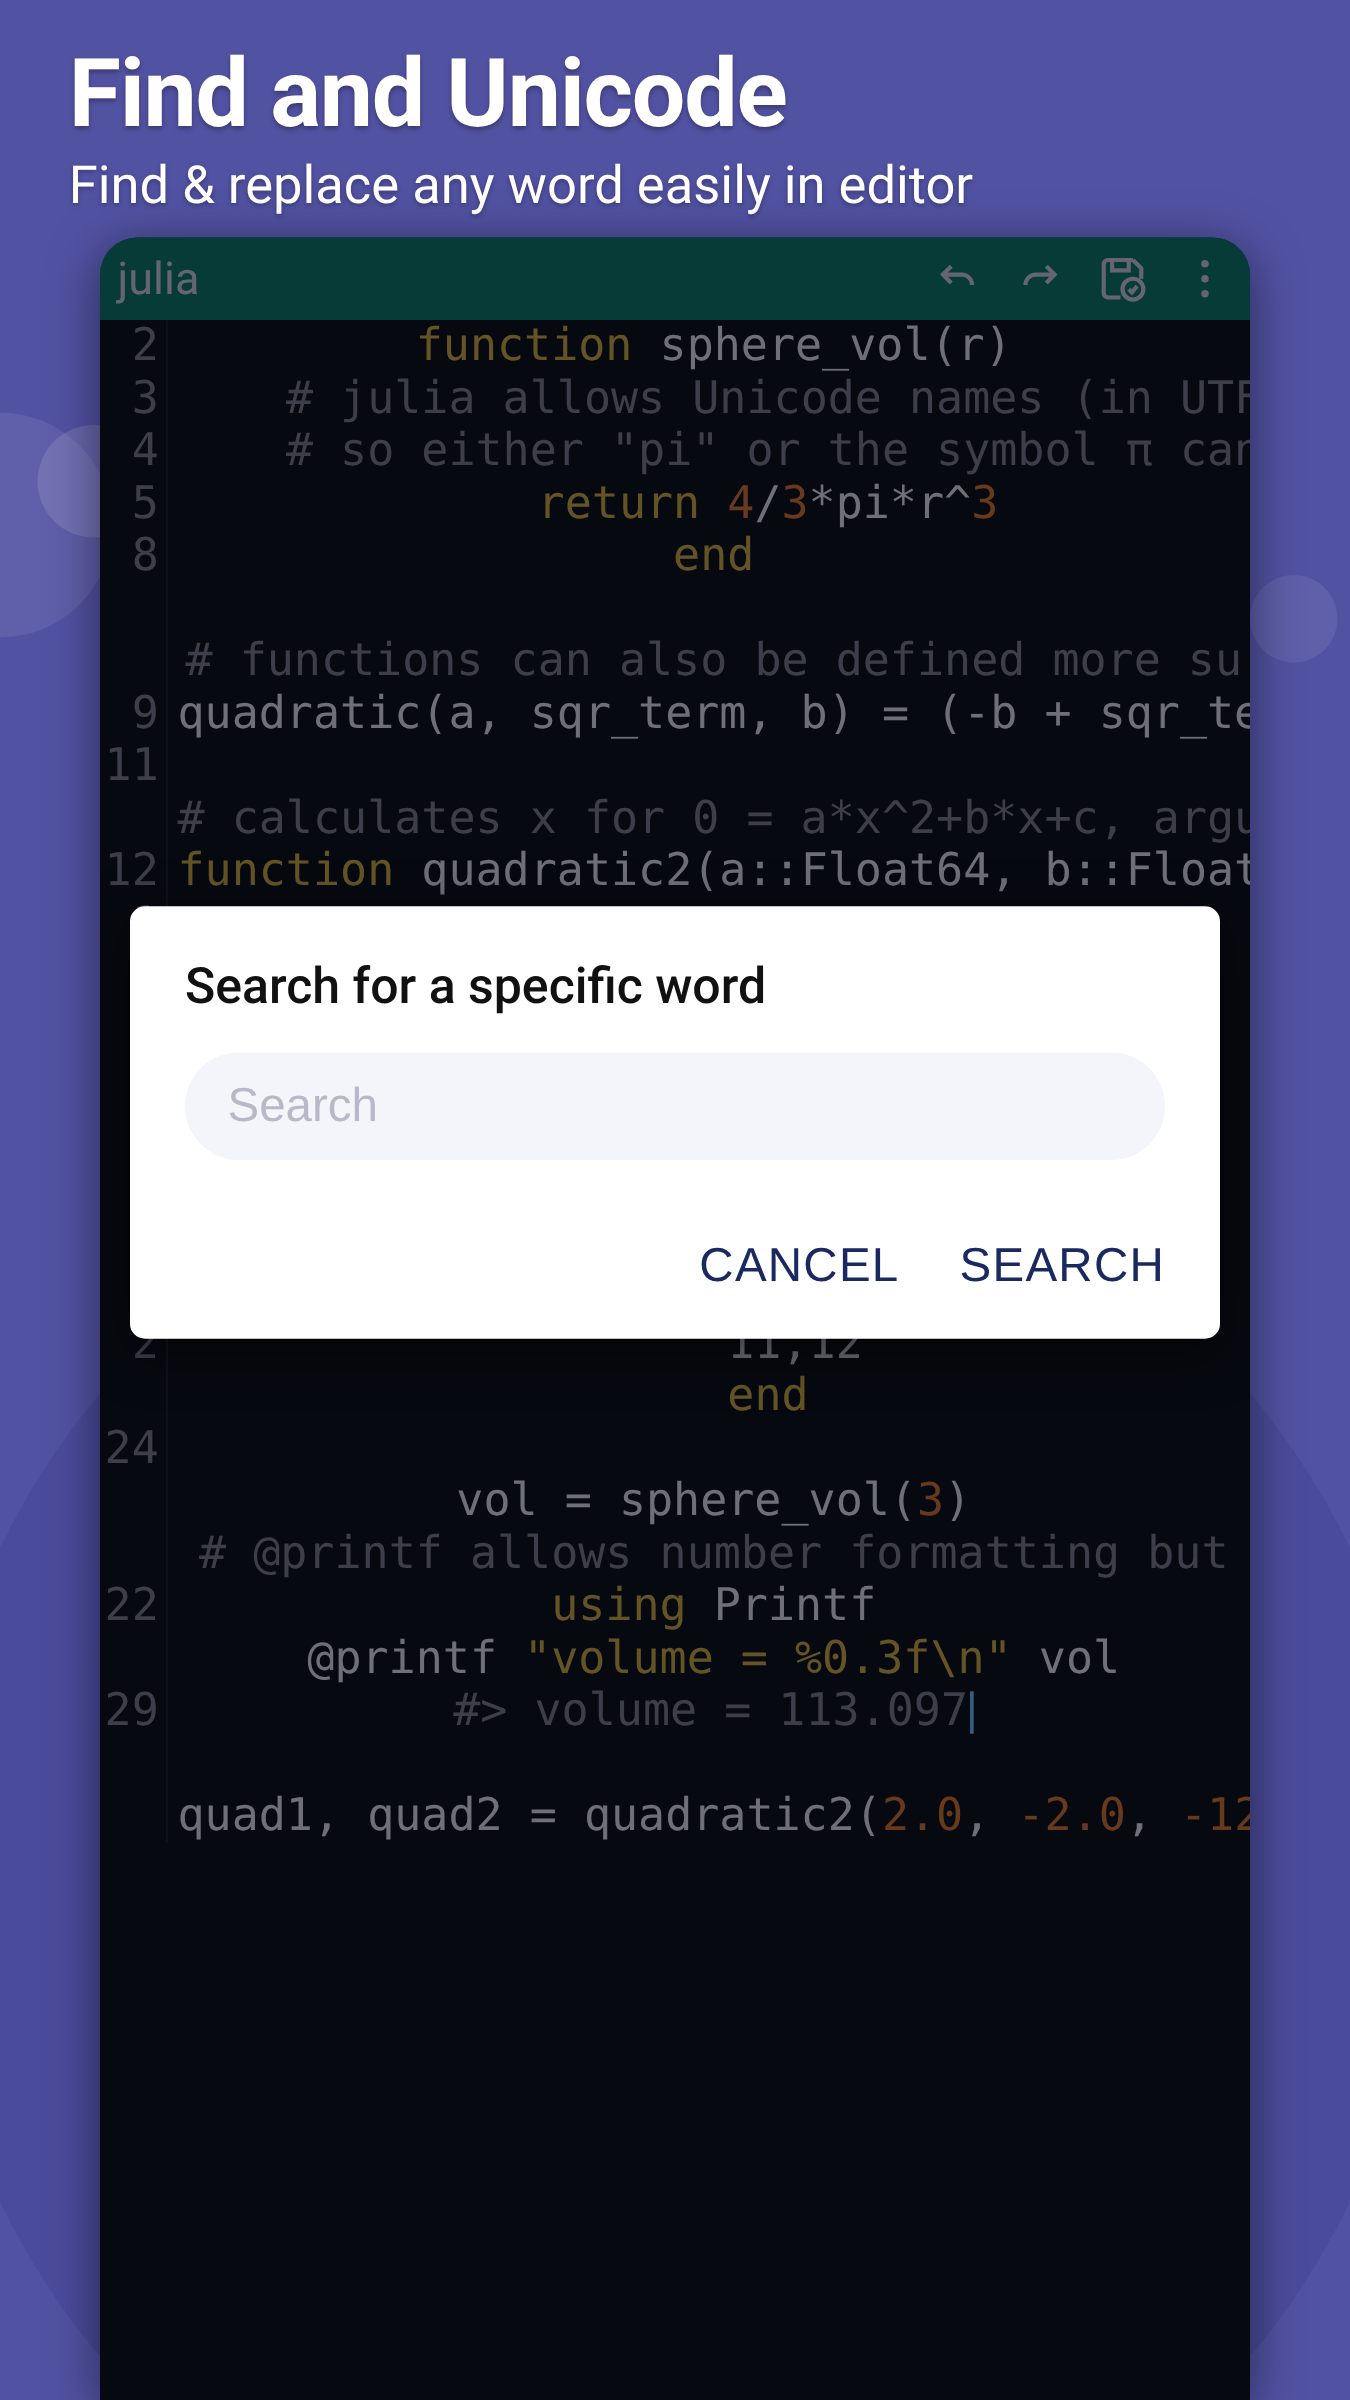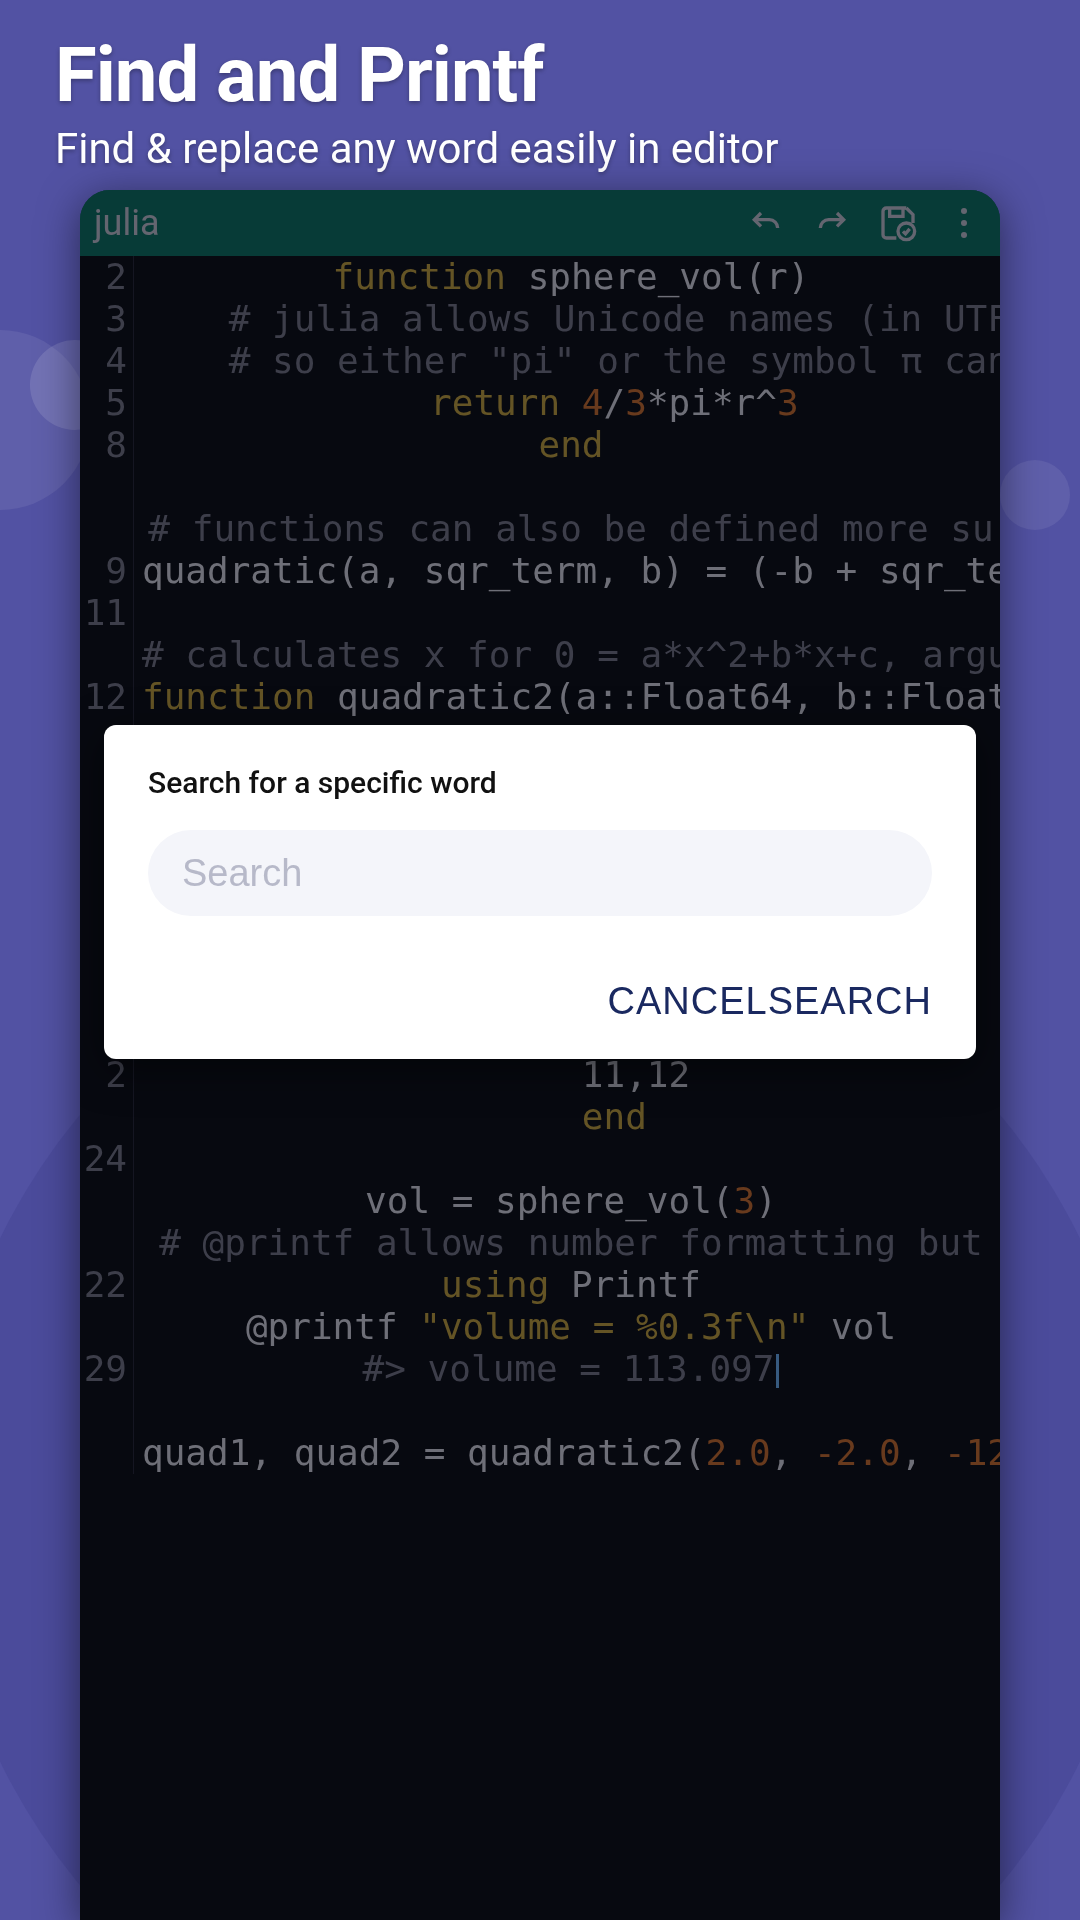--- a/index.html
+++ b/index.html
@@ -103,40 +103,41 @@
     top: 535px;
     left: 24px;
     width: 872px;
     background: #fff;
     border-radius: 12px;
     padding: 40px 44px 36px;
     z-index: 10;
     box-shadow: 0 10px 40px rgba(0,0,0,0.5);
   }
   .dialog h2 {
-    font-size: 30px;
+    font-size: 40px;
     font-weight: 500;
     color: #111;
     margin-bottom: 30px;
   }
   .dialog .search-field {
     width: 100%;
     height: 86px;
     background: #f4f5fa;
     border: none;
     border-radius: 44px;
     padding: 0 34px;
     font-size: 38px;
     color: #333;
     outline: none;
   }
   .dialog .search-field::placeholder { color: #b7b9c9; }
   .dialog .btn-row {
     display: flex;
     justify-content: flex-end;
+    gap: 48px;
     margin-top: 64px;
   }
   .dialog .btn {
     background: none;
     border: none;
     font-size: 38px;
     font-weight: 500;
     color: #1a2960;
     letter-spacing: 1px;
     cursor: pointer;
@@ -152,21 +153,21 @@
 </style>
 </head>
 <body>
 
 <div class="circle c4"></div>
 <div class="circle c1"></div>
 <div class="circle c2"></div>
 <div class="circle c3"></div>
 
 <div class="hero">
-  <h1>Find and Printf</h1>
+  <h1>Find and Unicode</h1>
   <p>Find &amp; replace any word easily in editor</p>
 </div>
 
 <div class="phone">
 
   <div class="appbar">
     <div class="title">julia</div>
     <div class="actions">
       <div class="icon">
         <svg viewBox="0 0 24 24" fill="none" stroke="currentColor" stroke-width="2">

